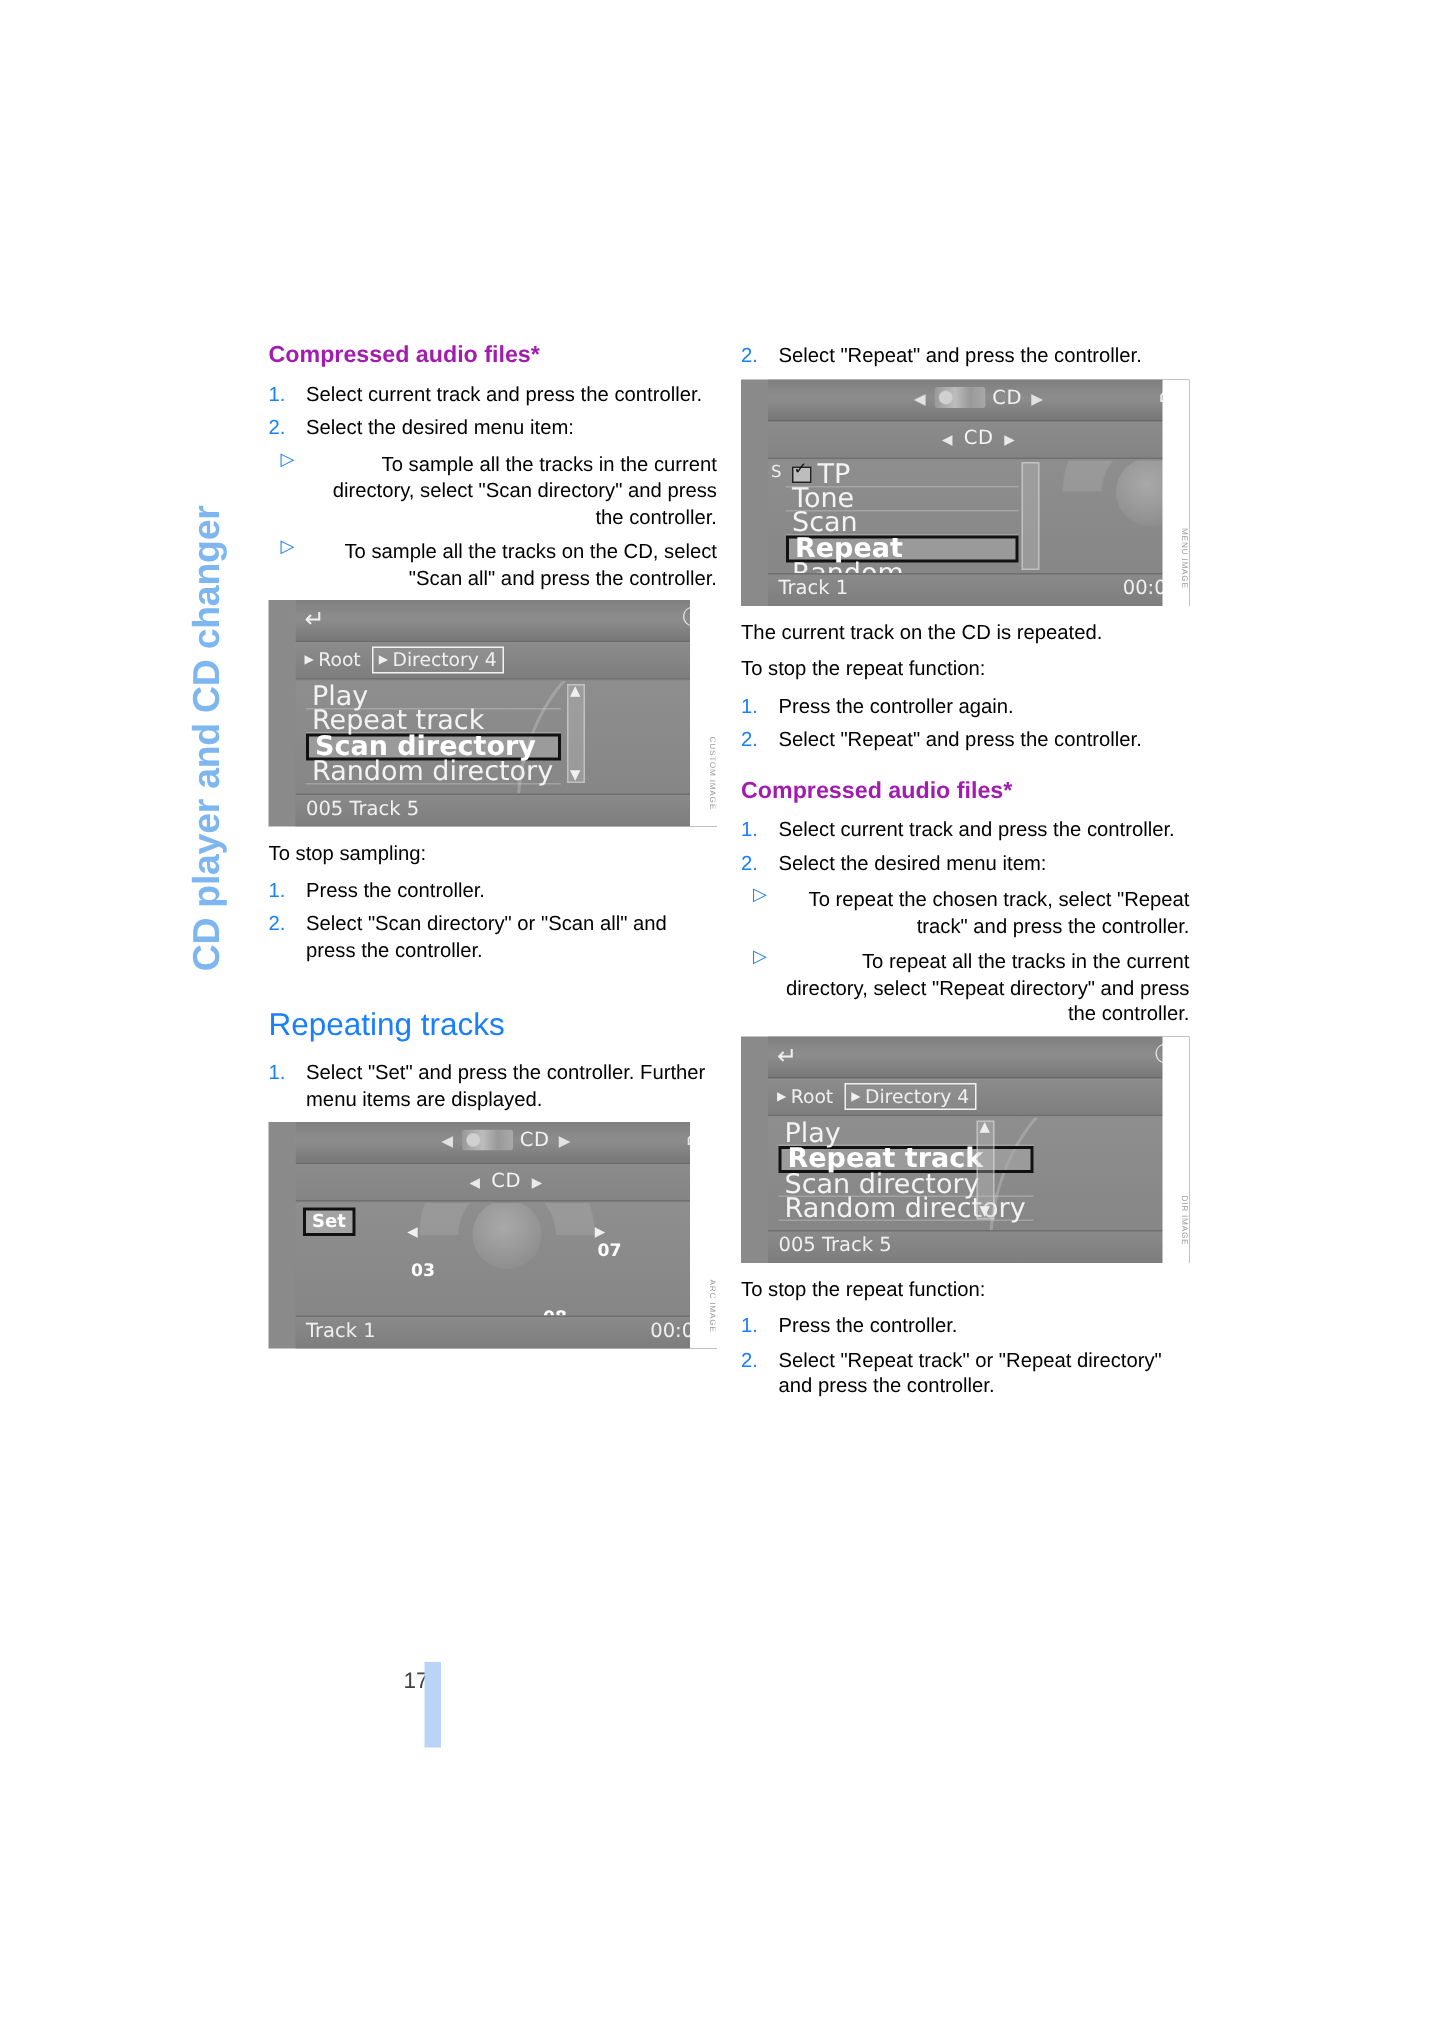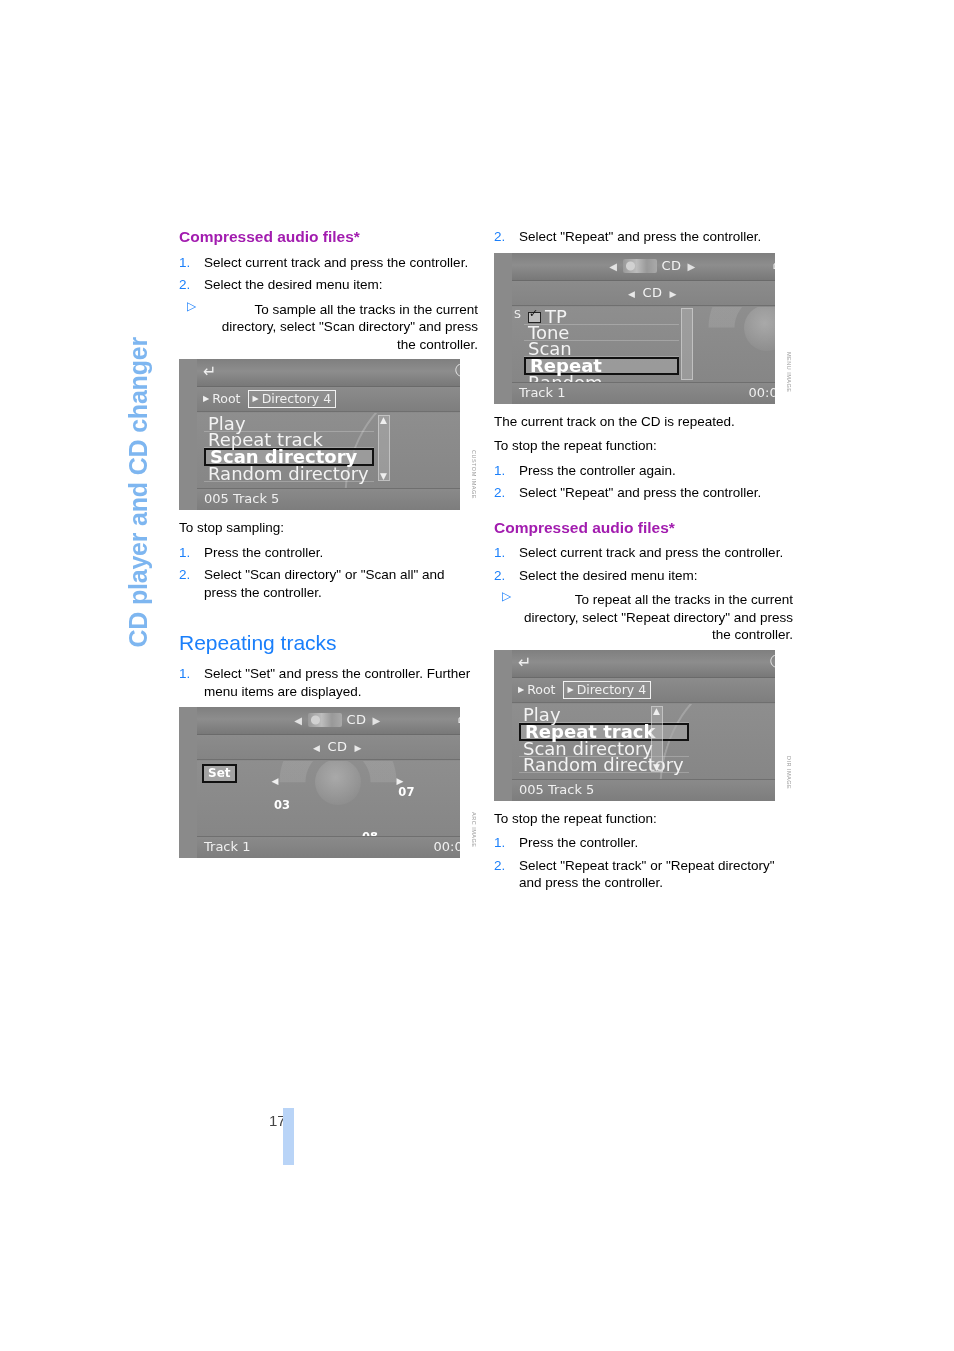--- a/index.html
+++ b/index.html
@@ -437,20 +437,21 @@
     </li>
   </ol>
 
   <ul class="bullets">
     <li>
       <span class="tri"></span>
       <span>To sample all the tracks in the current directory, select "Scan directory" and press the controller.</span>
     </li>
     <li>
       <span class="tri"></span>
+      <span>To sample all the tracks on the CD, select "Scan all" and press the controller.</span>
     </li>
   </ul>
 
   <div class="screenshot">
     <div class="sshot-inner">
 
       <div class="s-topbar">
         <div class="back">↵</div>
         <div class="corner">ⓘ</div>
       </div>
@@ -631,20 +632,24 @@
     </li>
     <li>
       <span class="num">2.</span>
       <span>Select the desired menu item:</span>
     </li>
   </ol>
 
   <ul class="bullets">
     <li>
       <span class="tri"></span>
+      <span>To repeat the chosen track, select "Repeat track" and press the controller.</span>
+    </li>
+    <li>
+      <span class="tri"></span>
       <span>To repeat all the tracks in the current directory, select "Repeat directory" and press the controller.</span>
     </li>
   </ul>
 
   <div class="screenshot">
     <div class="sshot-inner">
 
       <div class="s-topbar">
         <div class="back">↵</div>
         <div class="corner">ⓘ</div>

